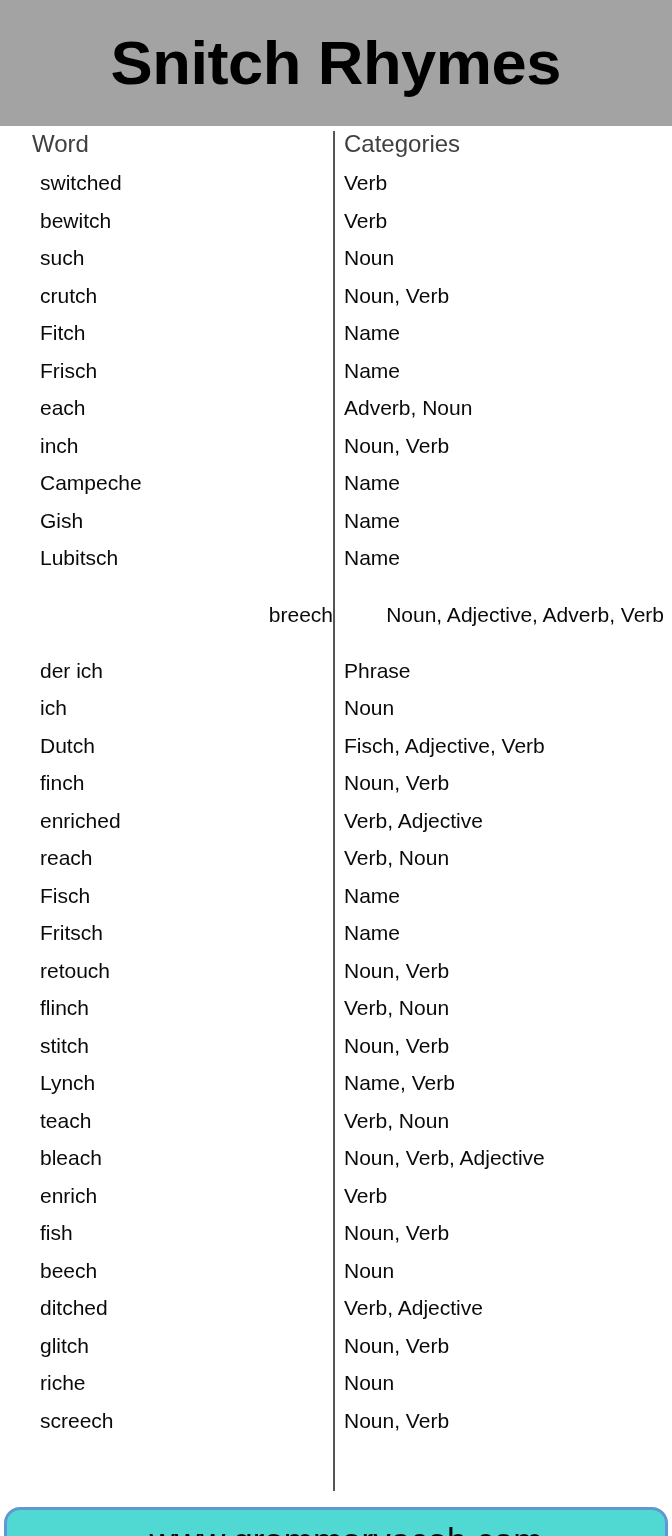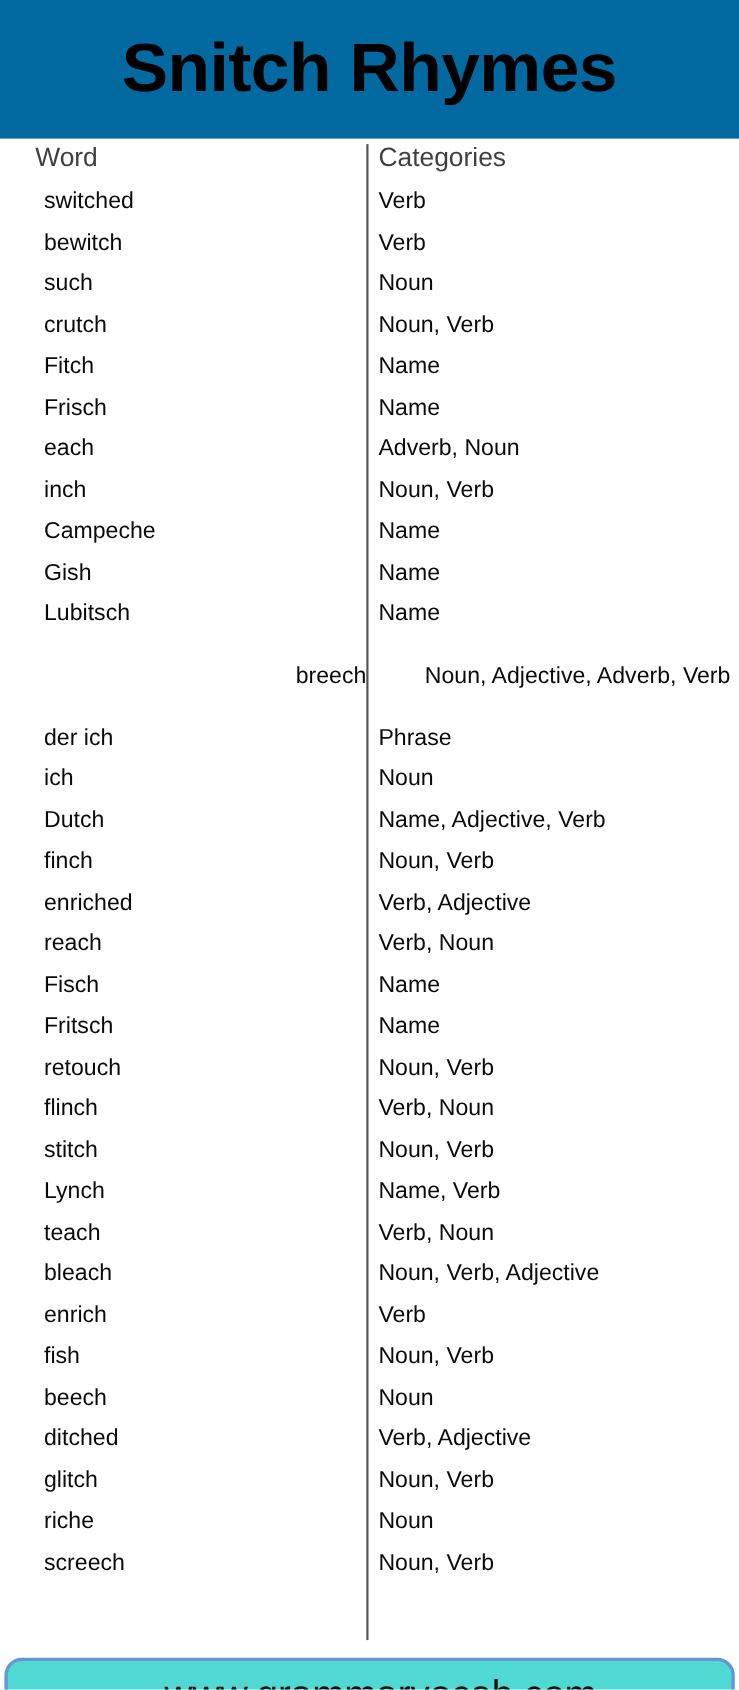--- a/index.html
+++ b/index.html
@@ -12,21 +12,21 @@
     height: 1536px;
     overflow: hidden;
     font-family: "Liberation Sans", sans-serif;
     position: relative;
   }
 
   
   #header-banner {
     width: 672px;
     height: 126px;
-    background: #0369a1;
+    background: #a3a3a3;
     display: flex;
     align-items: center;
     justify-content: center;
     box-sizing: border-box;
   }
   #page-title {
     font-family: "Liberation Sans", sans-serif;
     font-weight: bold;
     font-size: 62px;
     line-height: 62px;
@@ -186,21 +186,21 @@
         <tr>
           <td class="cell-word">der ich</td>
           <td class="cell-cat">Phrase</td>
         </tr>
         <tr>
           <td class="cell-word">ich</td>
           <td class="cell-cat">Noun</td>
         </tr>
         <tr>
           <td class="cell-word">Dutch</td>
-          <td class="cell-cat">Name, Adjective, Verb</td>
+          <td class="cell-cat">Fisch, Adjective, Verb</td>
         </tr>
         <tr>
           <td class="cell-word">finch</td>
           <td class="cell-cat">Noun, Verb</td>
         </tr>
         <tr>
           <td class="cell-word">enriched</td>
           <td class="cell-cat">Verb, Adjective</td>
         </tr>
         <tr>

